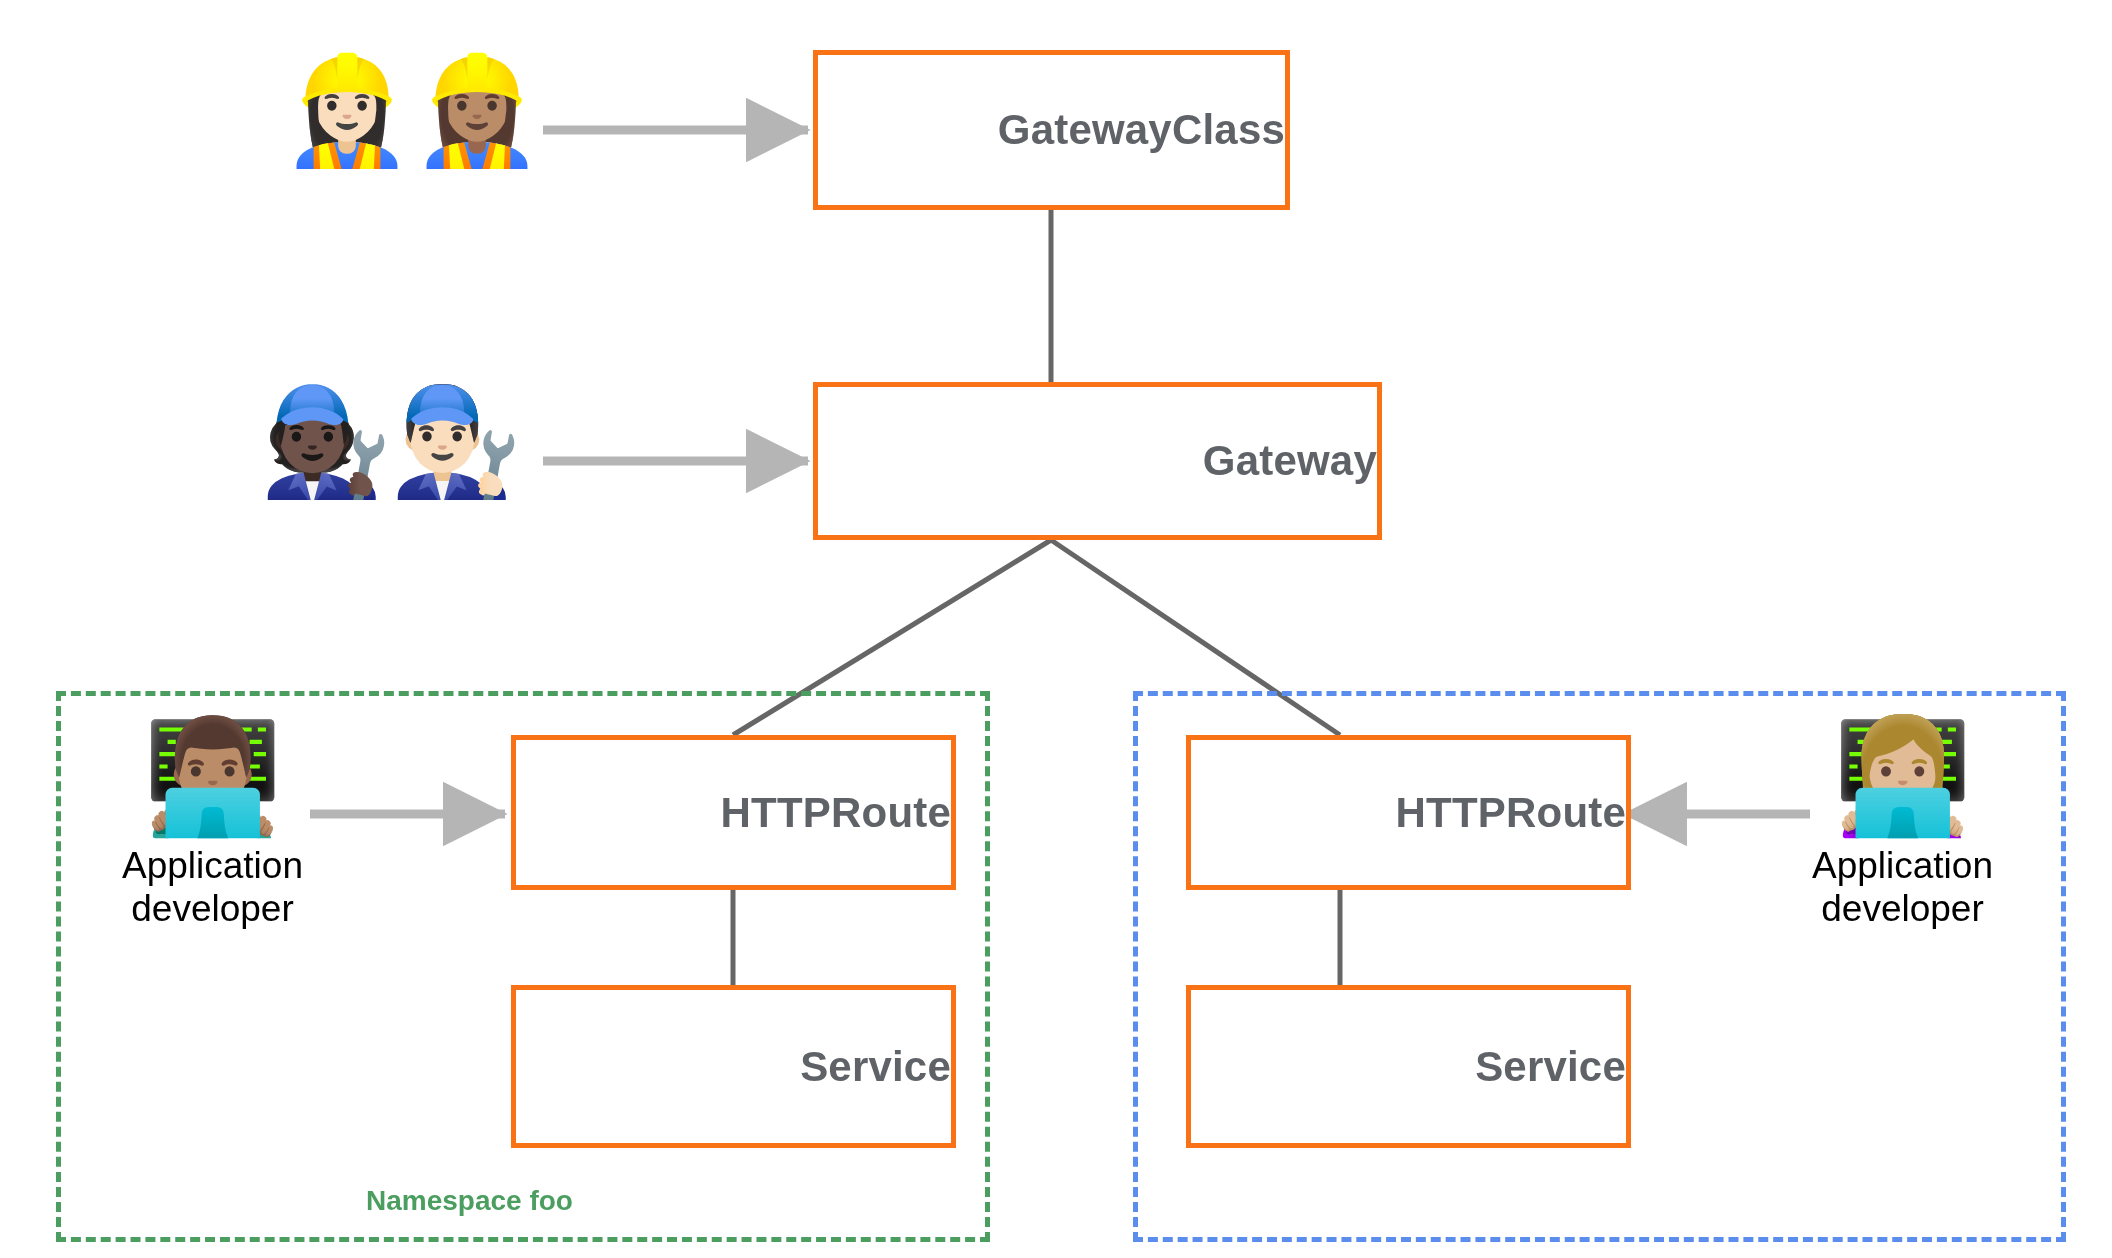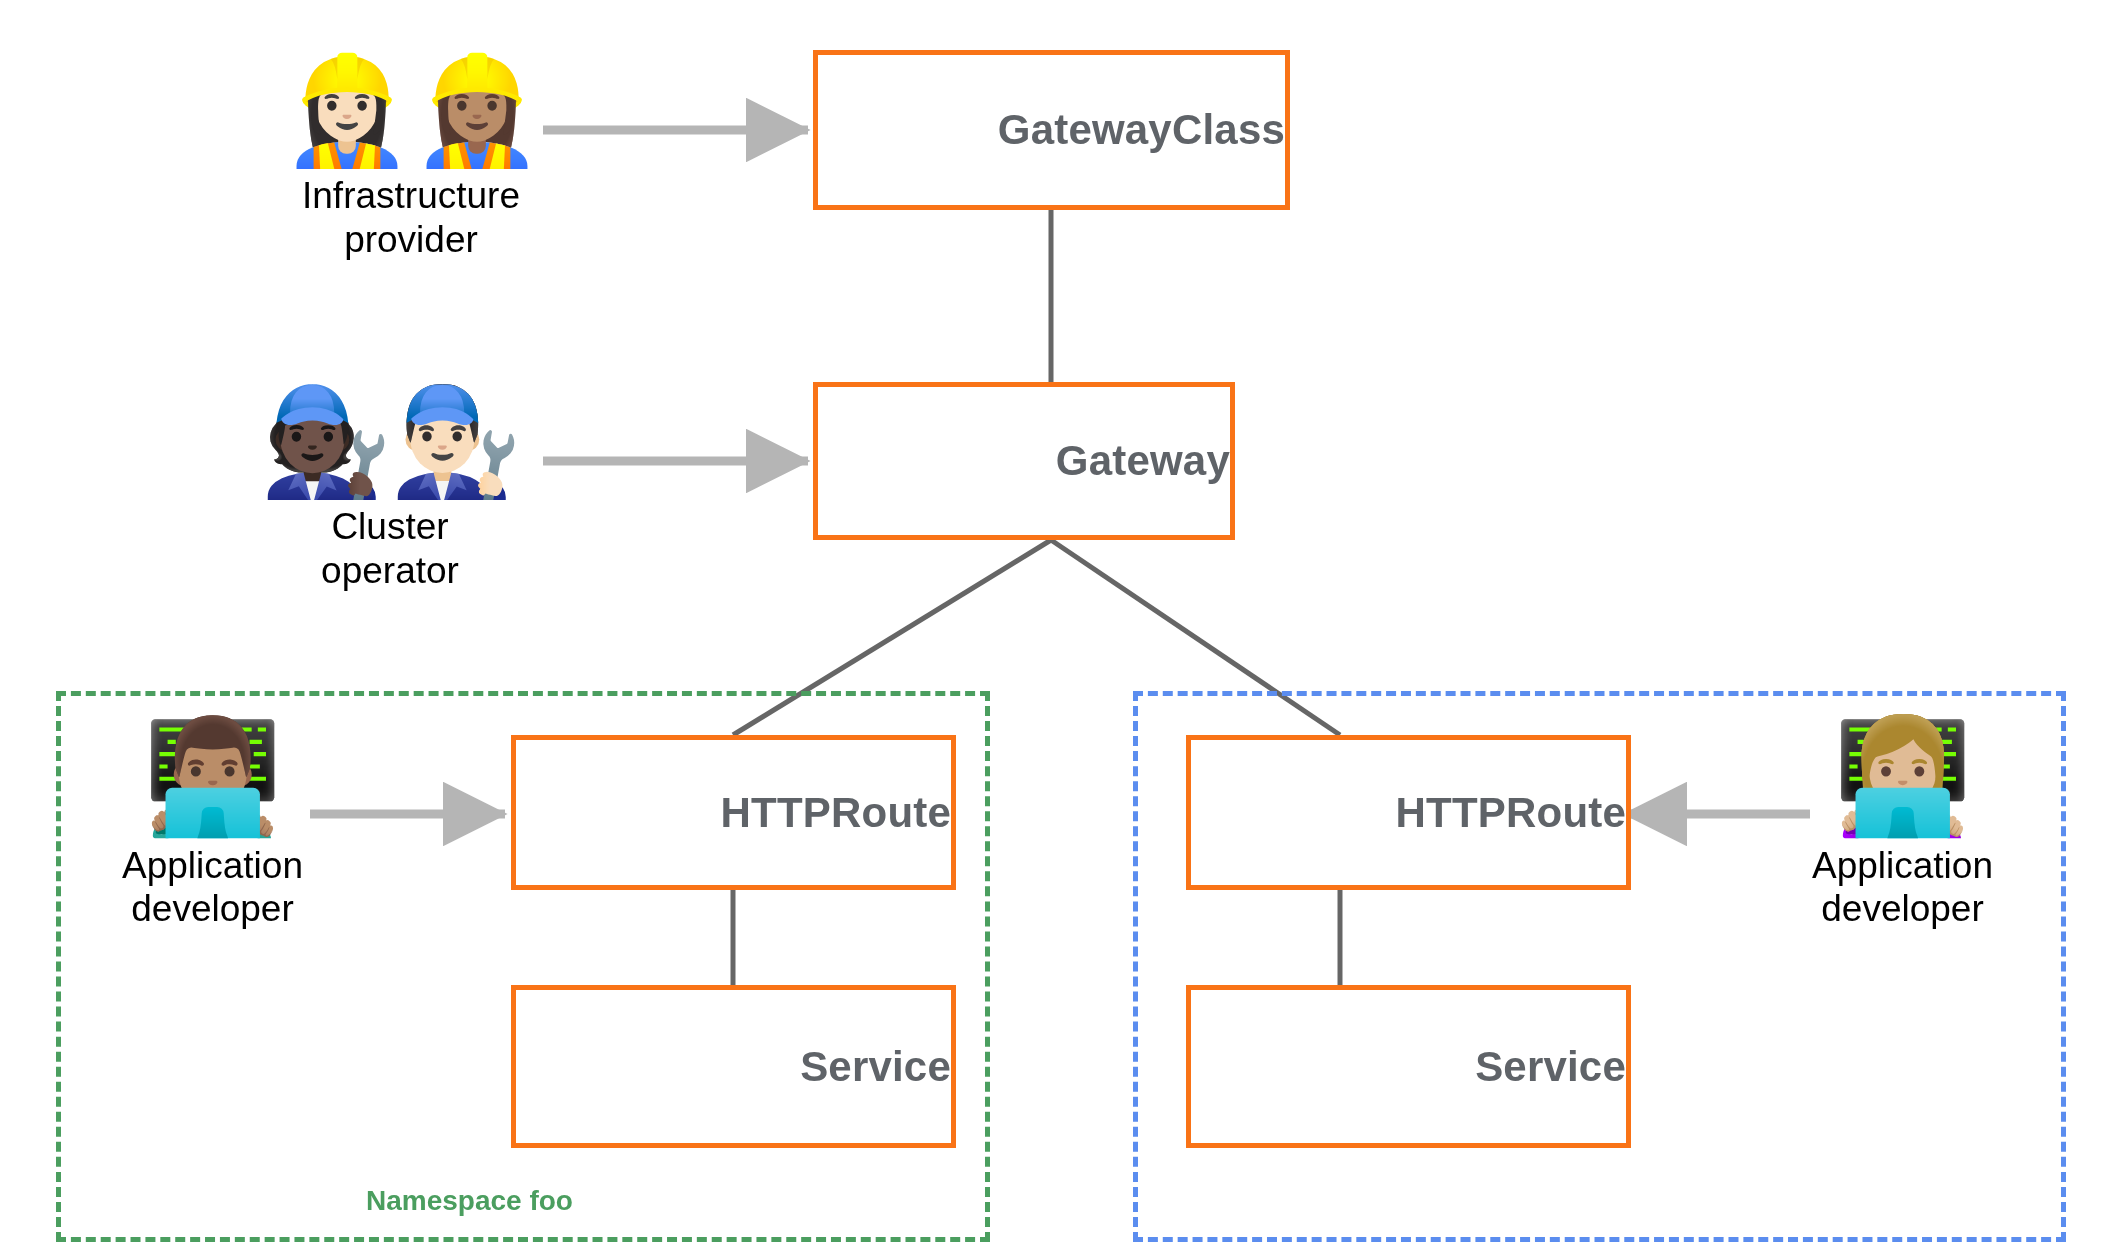--- a/index.html
+++ b/index.html
@@ -123,21 +123,21 @@
 
   <div class="namespace-box ns-green" style="left:56px; top:691px; width:934px; height:551px;"></div>
   <div class="namespace-label ns-green" style="left:366px; top:1185px;">Namespace foo</div>
 
   <div class="namespace-box ns-blue" style="left:1133px; top:691px; width:933px; height:551px;"></div>
 
   <div class="node-box" style="left:813px; top:50px; width:477px; height:160px;">
     <span class="node-label">GatewayClass</span>
   </div>
 
-  <div class="node-box" style="left:813px; top:382px; width:422px; height:158px;">
+  <div class="node-box" style="left:813px; top:382px; width:569px; height:158px;">
     <span class="node-label">Gateway</span>
   </div>
 
   <div class="node-box" style="left:511px; top:735px; width:445px; height:155px;">
     <span class="node-label">HTTPRoute</span>
   </div>
 
   <div class="node-box" style="left:511px; top:985px; width:445px; height:163px;">
     <span class="node-label">Service</span>
   </div>
@@ -145,28 +145,24 @@
   <div class="node-box" style="left:1186px; top:735px; width:445px; height:155px;">
     <span class="node-label">HTTPRoute</span>
   </div>
 
   <div class="node-box" style="left:1186px; top:985px; width:445px; height:163px;">
     <span class="node-label">Service</span>
   </div>
 
   <div class="persona" style="left:271px; top:55px; width:280px;">
     <div class="persona-emoji">👷🏻‍♀️👷🏽‍♀️</div>
-    <div class="persona-caption">Infrastructure
-provider</div>
   </div>
 
   <div class="persona" style="left:250px; top:386px; width:280px;">
     <div class="persona-emoji">🧑🏿‍🔧👨🏻‍🔧</div>
-    <div class="persona-caption">Cluster
-operator</div>
   </div>
 
   <div class="persona" style="left:100px; top:718px; width:225px;">
     <div class="persona-emoji single">👨🏽‍💻</div>
     <div class="persona-caption">Application
 developer</div>
   </div>
 
   <div class="persona" style="left:1790px; top:718px; width:225px;">
     <div class="persona-emoji single">👩🏼‍💻</div>

